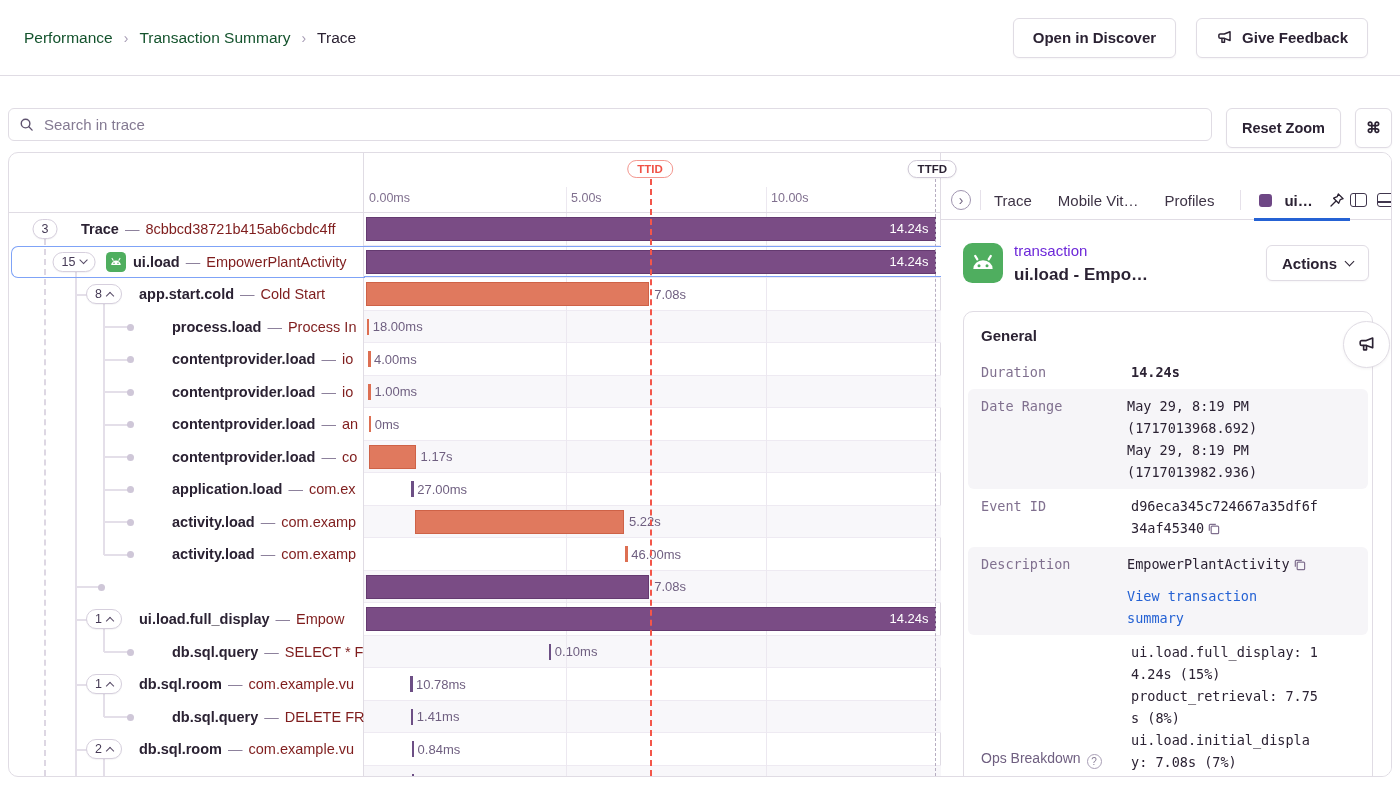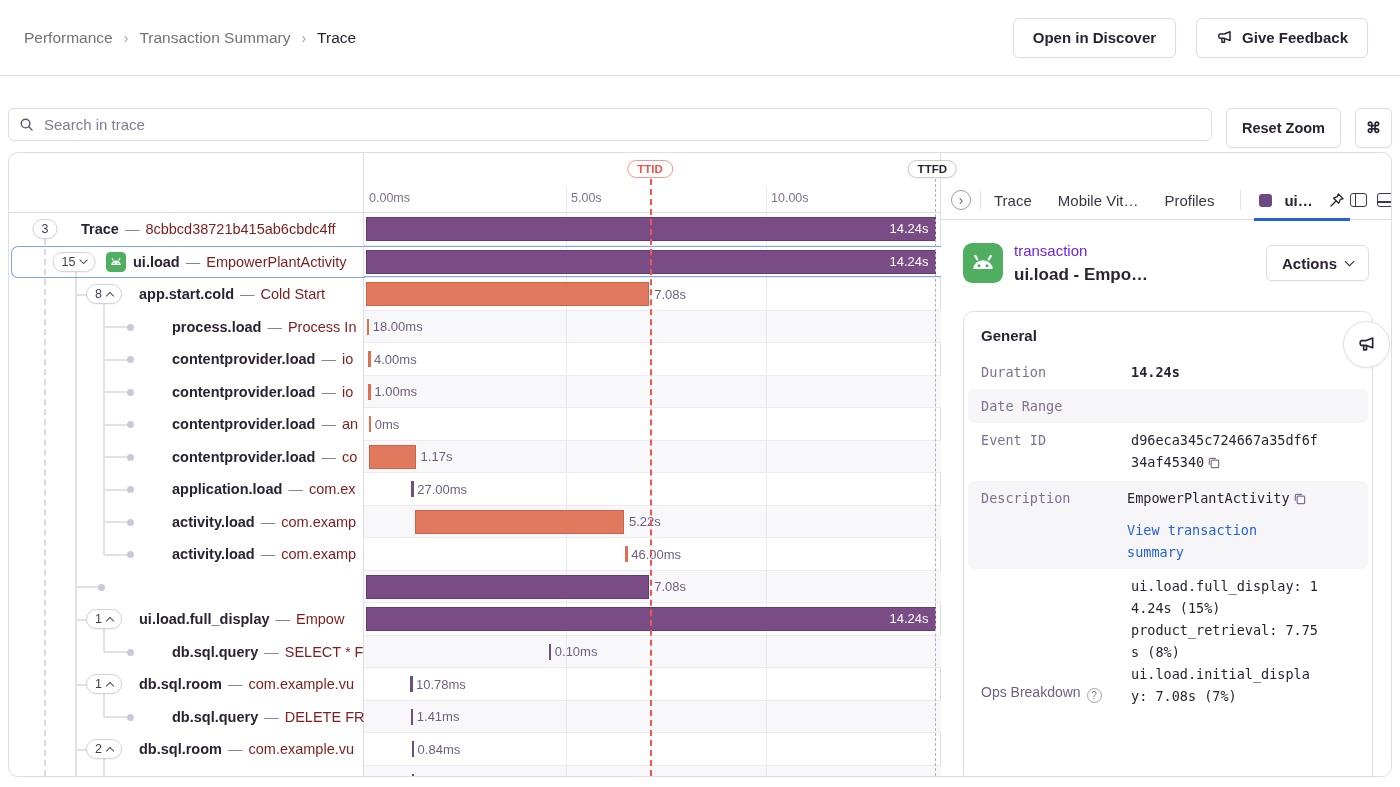--- a/index.html
+++ b/index.html
@@ -11,21 +11,21 @@
   }
   *{box-sizing:border-box}
   html,body{margin:0;padding:0}
   body{width:1400px;height:787px;position:relative;overflow:hidden;background:#fff;
        font-family:"Liberation Sans",sans-serif;color:var(--text);}
 
   
   .topbar{position:absolute;top:0;left:0;right:0;height:76px;border-bottom:1px solid var(--border);
           display:flex;align-items:center;justify-content:space-between;padding:0 32px 0 24px;background:#fff;}
   .breadcrumb{font-size:15.5px;color:#594e6d;display:flex;align-items:center;}
-  .crumb-link{color:#737373;}
+  .crumb-link{color:#14532d;}
   .crumb-sep{color:#a79cb5;margin:0 11px;font-size:14px;}
   .crumb-cur{color:#2b2233;}
   .topbar-actions{display:flex;gap:20px;}
   .btn{background:#fff;border:1px solid var(--border);border-radius:6px;font-weight:700;font-size:15px;
        color:var(--text);height:40px;padding:0 19px;display:inline-flex;align-items:center;gap:9px;
        font-family:"Liberation Sans",sans-serif;box-shadow:0 1px 2px rgba(43,34,51,.04);cursor:pointer;}
 
   
   .toolbar{position:absolute;top:108px;left:8px;right:8px;height:33px;display:flex;gap:14px;}
   .search{flex:1;border:1px solid var(--border);border-radius:6px;display:flex;align-items:center;
@@ -427,20 +427,24 @@
 
     <div class="card">
       <div class="card-h">General</div>
       <div class="kv" id="kv">
           <div class="kv-row">
             <div class="kv-key">Duration</div>
                      <div class="kv-val"><strong>14.24s</strong></div>
           </div>
           <div class="kv-row shaded">
             <div class="kv-key">Date Range</div>
+                     <div class="kv-val">
+              <div>May 29, 8:19 PM (1717013968.692)</div>
+              <div>May 29, 8:19 PM (1717013982.936)</div>
+            </div>
           </div>
           <div class="kv-row">
             <div class="kv-key">Event ID</div>
                      <div class="kv-val break">d96eca345c724667a35df6f34af45340<span class="copy-ic"><svg width="13" height="13" viewBox="0 0 14 14" fill="none" stroke="#80708f" stroke-width="1.3">
                   <rect x="4.5" y="4.5" width="8" height="8" rx="1"></rect>
                   <path d="M9.5 2.5h-6a1 1 0 0 0-1 1v6"></path>
                 </svg></span></div>
           </div>
           <div class="kv-row shaded">
             <div class="kv-key">Description</div>

